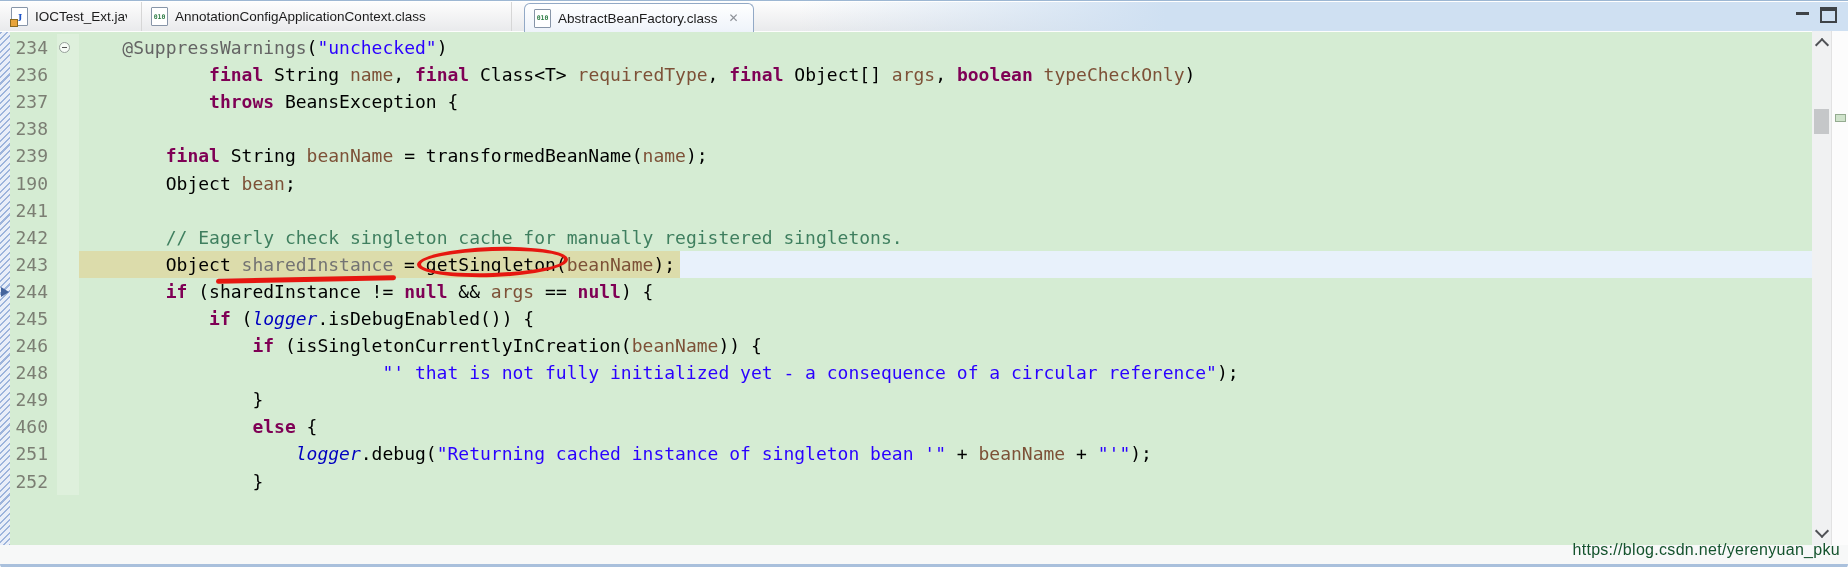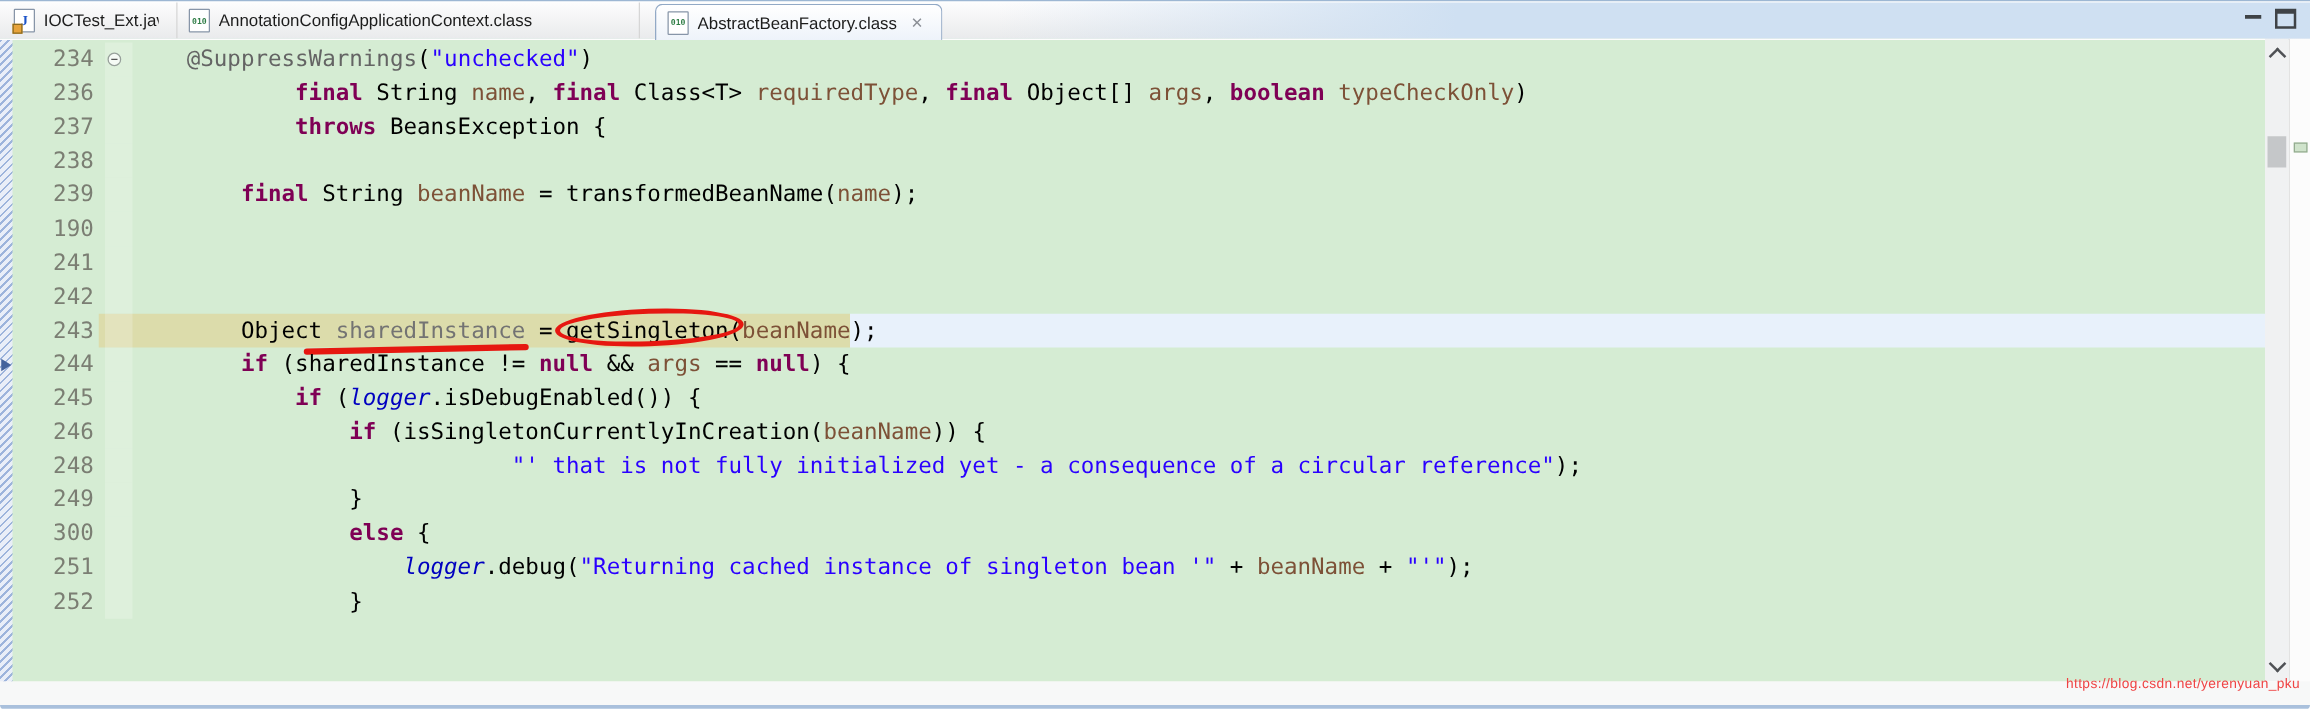--- a/index.html
+++ b/index.html
@@ -31,21 +31,21 @@
   .btn-max{left:1820px;top:5px;width:13px;height:10px;border:2px solid #3f4347;border-top-width:4px;background:transparent;}
 
   
   .editor{position:absolute;left:0;top:30px;width:1812px;height:514px;background:#d5ecd3;border-top:1px solid #fdfdfd;}
   .hatch{position:absolute;left:0;top:0;width:10px;height:514px;
     background:repeating-linear-gradient(135deg,#9db4dc 0 1.5px,#e9eef8 1.5px 4.5px);}
   .cur-marker{position:absolute;left:1px;top:255px;width:0;height:0;z-index:5;
     border-top:5px solid transparent;border-bottom:5px solid transparent;border-left:8px solid #44639c;}
   .rows{position:absolute;left:10px;top:2px;right:0;}
   .row{display:flex;height:27.1px;position:relative;align-items:center;
-    font-family:"DejaVu Sans Mono","Liberation Mono",monospace;font-size:18px;padding-left:27px;}
+    font-family:"DejaVu Sans Mono","Liberation Mono",monospace;font-size:18px;}
   .ln{width:47px;flex:none;text-align:right;padding-right:9px;box-sizing:border-box;
     color:#7b7e73;z-index:1;position:relative;}
   .fold{width:22px;flex:none;z-index:1;position:relative;background:rgba(255,255,255,0.22);height:100%;
     display:flex;align-items:center;}
   .fold-dot{width:9px;height:9px;border:1px solid #97a09b;border-radius:50%;background:#f6fbf6;
     margin-left:2px;position:relative;}
   .fold-dot::after{content:"";position:absolute;left:2px;top:4px;width:5px;height:1px;background:#555;}
   .text{white-space:pre;tab-size:4;z-index:1;position:relative;color:#000;}
   .row.cur::before{content:"";position:absolute;left:69px;width:601px;top:0;bottom:0;background:#dcdcab;z-index:0;}
   .row.cur::after{content:"";position:absolute;left:670px;right:0;top:0;bottom:0;background:#e8f1fb;z-index:0;}
@@ -67,21 +67,21 @@
   .vscroll{position:absolute;left:1812px;top:30px;width:19px;height:514px;background:#f0f1f2;}
   .vthumb{position:absolute;left:2px;top:78px;width:15px;height:25px;background:#c5c7c9;}
   .chev{width:8px;height:8px;border-left:2px solid #4f5155;border-bottom:2px solid #4f5155;position:absolute;}
   .chev.up{left:5px;top:9px;transform:rotate(135deg);}
   .chev.down{left:5px;bottom:9px;transform:rotate(-45deg);}
   .overview{position:absolute;left:1831px;top:30px;width:17px;height:514px;background:#fcfcfc;border-left:1px solid #e2e2e2;}
   .ov-mark{position:absolute;left:3px;top:83px;width:9px;height:6px;background:#cfe3cb;border:1px solid #94ab90;}
   .bottombar{position:absolute;left:0;top:544px;width:1848px;height:19px;background:#f7f8f8;}
   .bottomline{position:absolute;left:0;top:563px;width:1848px;height:4px;background:#a9c0dc;border-radius:0 0 7px 7px;}
 
-  .watermark{position:absolute;right:8px;top:540px;font-size:11px;color:#ef4444;z-index:9;letter-spacing:0.3px;}
+  .watermark{position:absolute;right:8px;top:540px;font-size:16px;color:#14532d;z-index:9;letter-spacing:0.3px;}
 </style>
 </head>
 <body>
 
 <div class="window">
 
   <div class="tabbar">
     <div class="blue-fade"></div>
     <div class="tabs" id="tabs">
         <div class="tab inactive tab1">
@@ -131,29 +131,31 @@
           <span class="text"></span>
         </div>
         <div class="row">
           <span class="ln">239</span>
           <span class="fold"></span>
           <span class="text"><span>		</span><span class="k">final</span><span> String </span><span class="v">beanName</span><span> = transformedBeanName(</span><span class="v">name</span><span>);</span></span>
         </div>
         <div class="row">
           <span class="ln">190</span>
           <span class="fold"></span>
+          <span class="text"><span>		Object </span><span class="v">bean</span><span>;</span></span>
         </div>
         <div class="row">
           <span class="ln">241</span>
           <span class="fold"></span>
           <span class="text"></span>
         </div>
         <div class="row">
           <span class="ln">242</span>
           <span class="fold"></span>
+          <span class="text"><span>		</span><span class="c">// Eagerly check singleton cache for manually registered singletons.</span></span>
         </div>
         <div class="row cur">
           <span class="ln">243</span>
           <span class="fold"></span>
           <span class="text"><span>		Object </span><span class="u">sharedInstance</span><span> = </span><span class="o">getSingleton</span><span>(</span><span class="v">beanName</span><span>);</span></span>
         </div>
         <div class="row">
           <span class="ln">244</span>
           <span class="fold"></span>
           <span class="text"><span>		</span><span class="k">if</span><span> (sharedInstance != </span><span class="k">null</span><span> &amp;&amp; </span><span class="v">args</span><span> == </span><span class="k">null</span><span>) {</span></span>
@@ -172,21 +174,21 @@
           <span class="ln">248</span>
           <span class="fold"></span>
           <span class="text"><span>							</span><span class="s">"' that is not fully initialized yet - a consequence of a circular reference"</span><span>);</span></span>
         </div>
         <div class="row">
           <span class="ln">249</span>
           <span class="fold"></span>
           <span class="text"><span>				}</span></span>
         </div>
         <div class="row">
-          <span class="ln">300</span>
+          <span class="ln">460</span>
           <span class="fold"></span>
           <span class="text"><span>				</span><span class="k">else</span><span> {</span></span>
         </div>
         <div class="row">
           <span class="ln">251</span>
           <span class="fold"></span>
           <span class="text"><span>					</span><span class="f">logger</span><span>.debug(</span><span class="s">"Returning cached instance of singleton bean '"</span><span> + </span><span class="v">beanName</span><span> + </span><span class="s">"'"</span><span>);</span></span>
         </div>
         <div class="row">
           <span class="ln">252</span>

